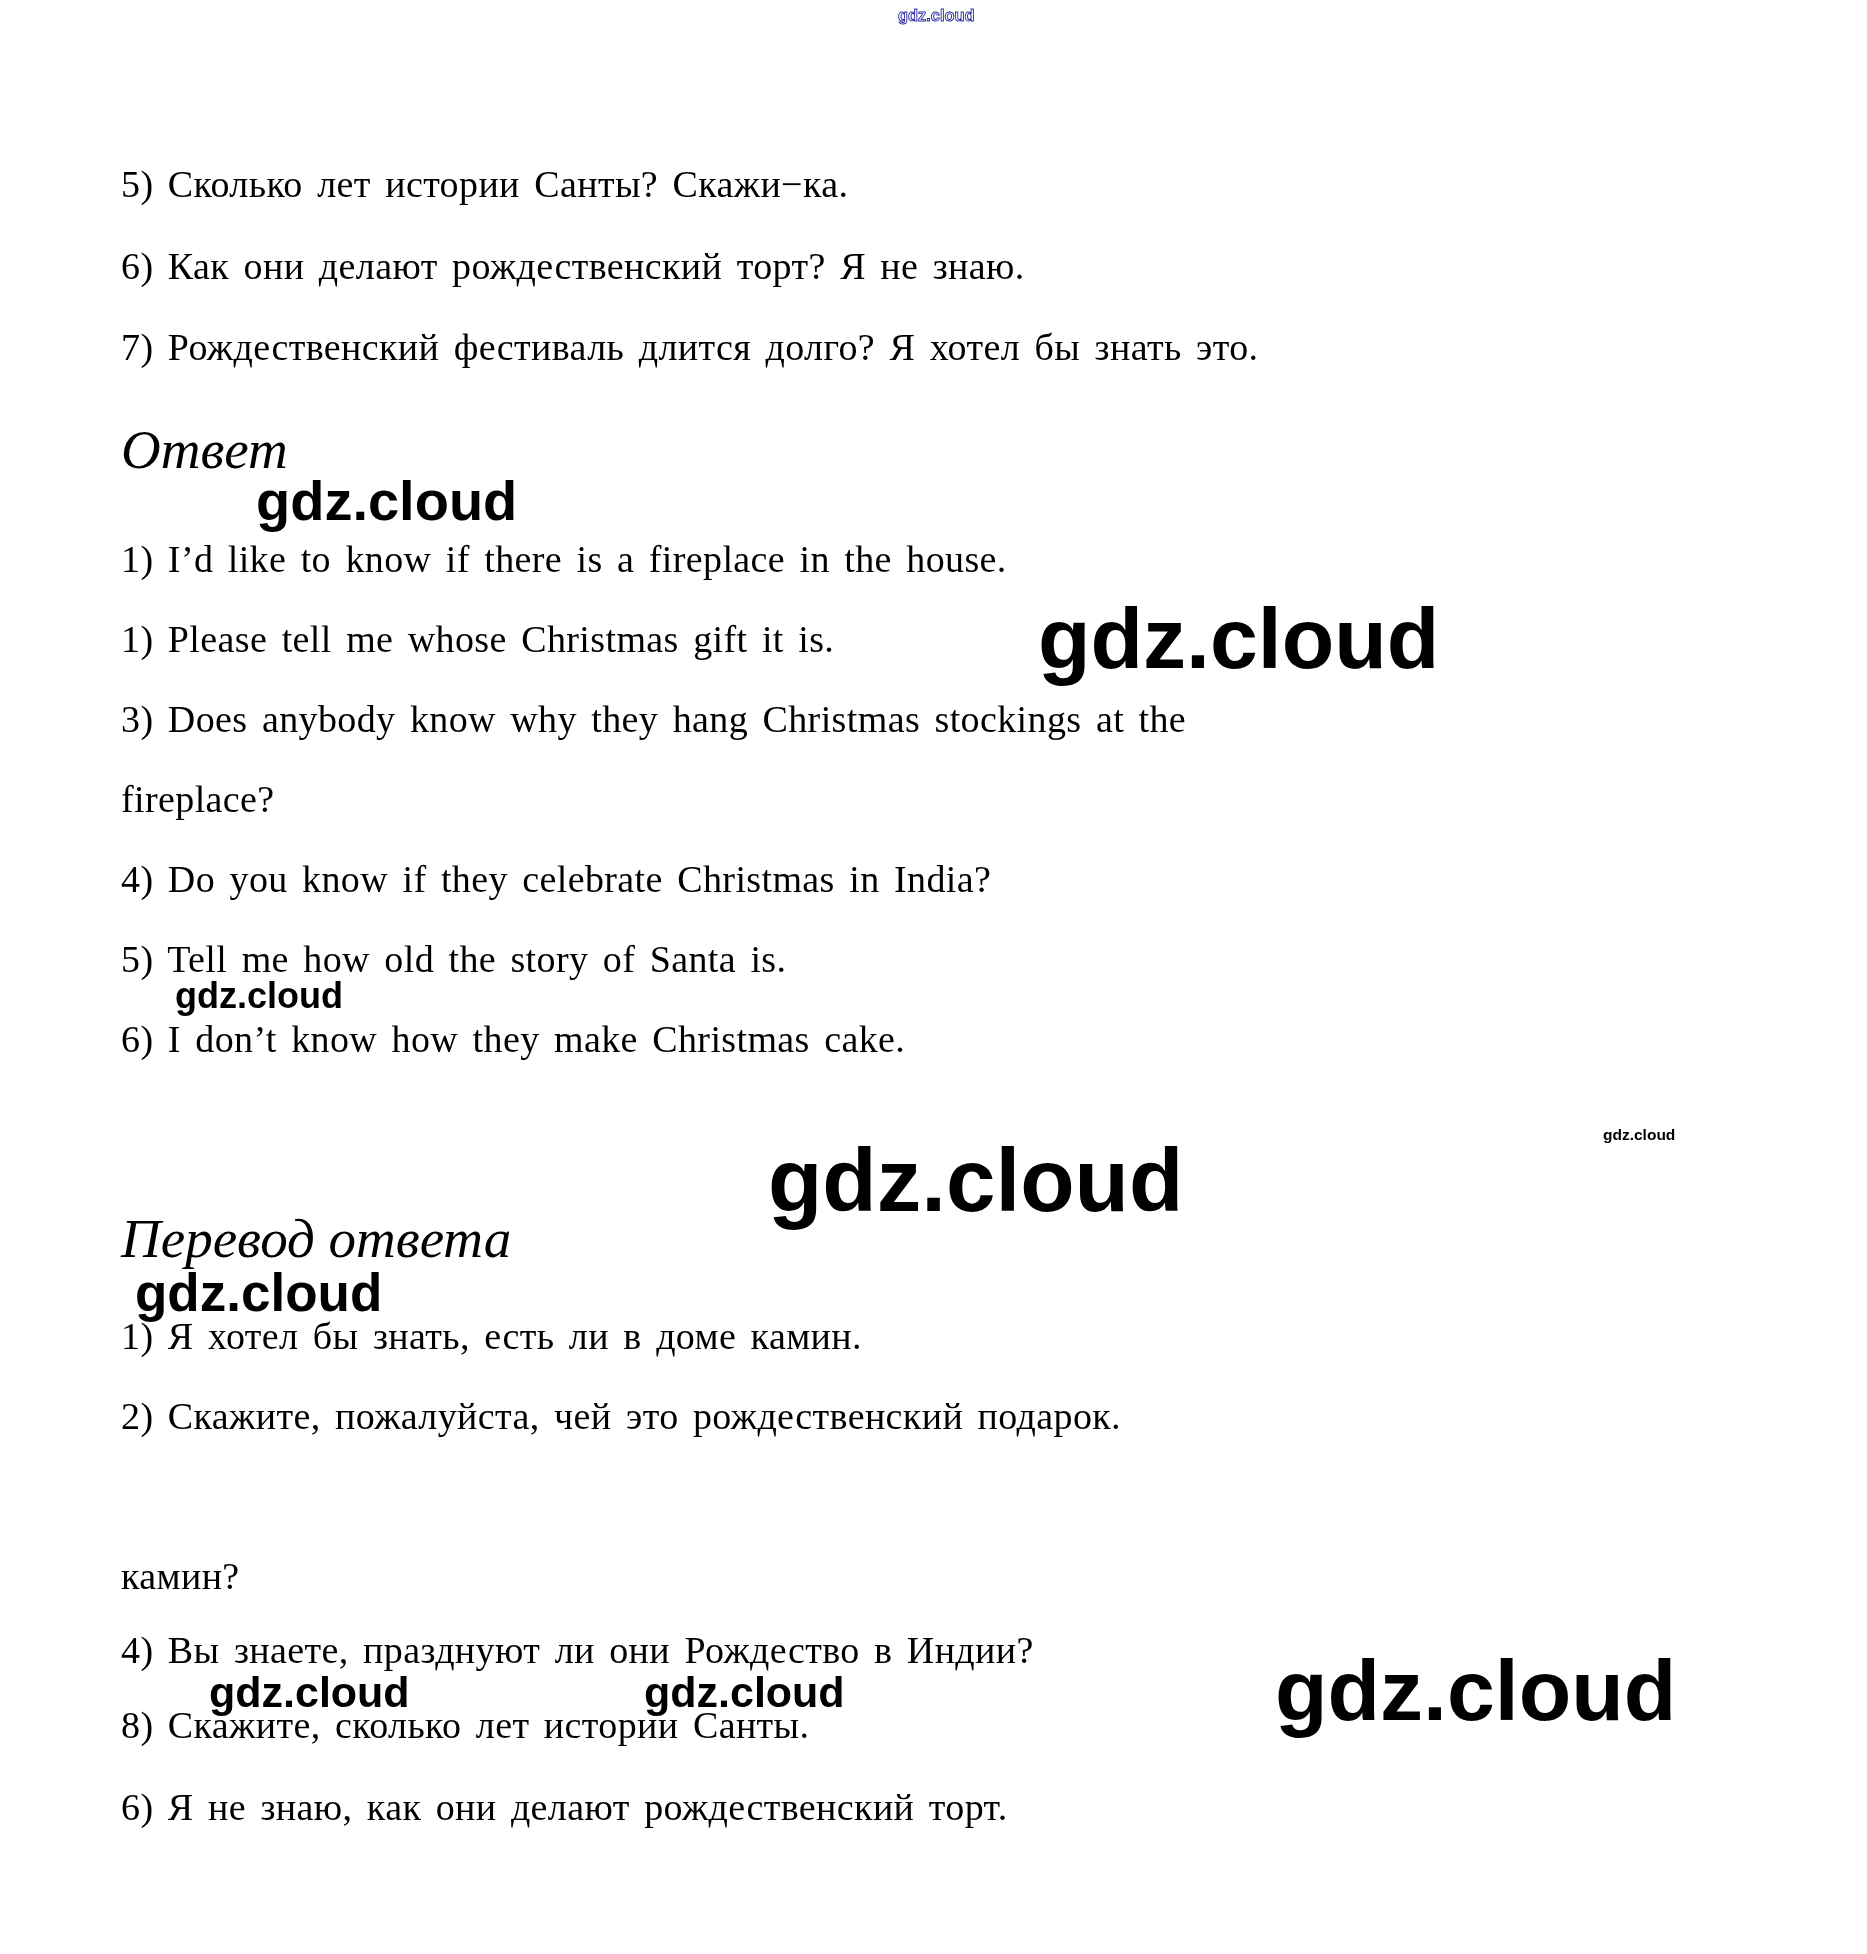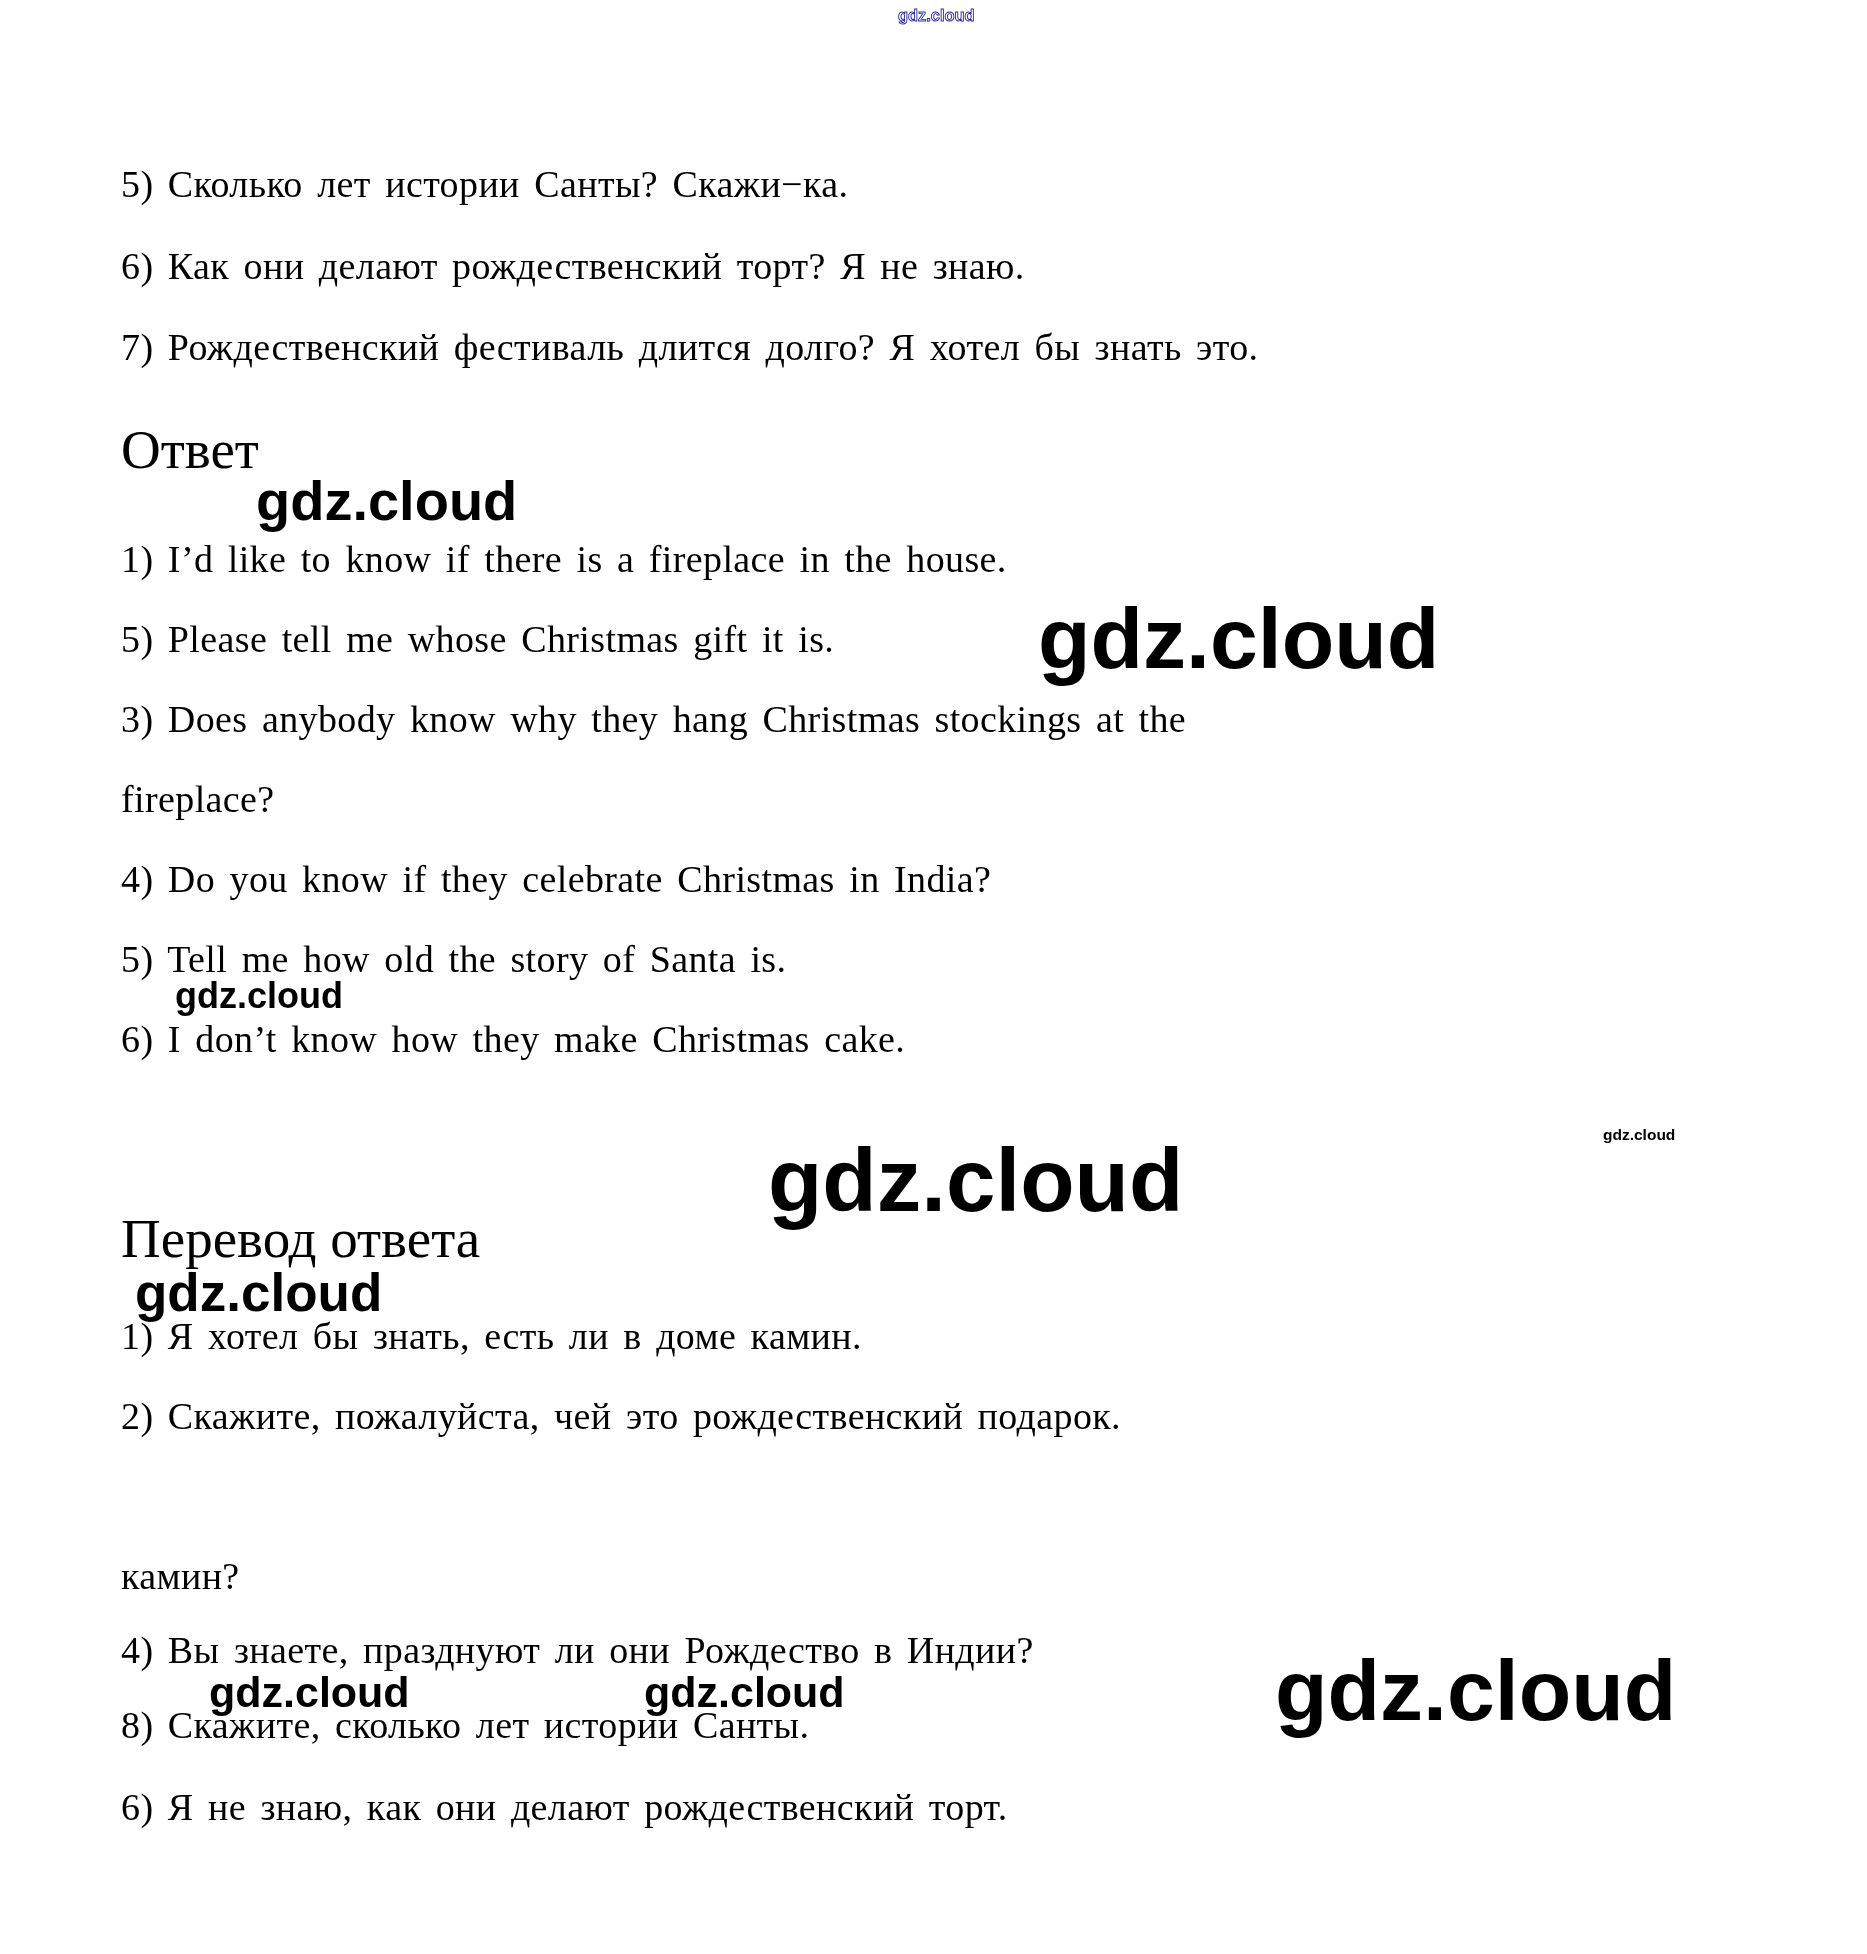--- a/index.html
+++ b/index.html
@@ -19,20 +19,21 @@
     line-height: 1.15;
     white-space: nowrap;
     letter-spacing: 0.01em;
     word-spacing: 0.12em;
     color: #000000;
   }
   .heading {
     position: absolute;
     left: 121px;
     font-size: 55px;
+    font-style: italic;
     line-height: 1.1;
     white-space: nowrap;
     color: #000000;
   }
   .wm {
     position: absolute;
     font-family: "Liberation Sans", sans-serif;
     font-weight: 700;
     line-height: 1;
     white-space: nowrap;
@@ -66,21 +67,21 @@
 
   <div class="line" style="top:163px;">5) Сколько лет истории Санты? Скажи−ка.</div>
   <div class="line" style="top:245px;">6) Как они делают рождественский торт? Я не знаю.</div>
   <div class="line" style="top:326px;">7) Рождественский фестиваль длится долго? Я хотел бы знать это.</div>
 
   <div class="heading" style="top:420px;">Ответ</div>
 
   <span class="wm wm-medium-1">gdz.cloud</span>
 
   <div class="line" style="top:538px;">1) I’d like to know if there is a fireplace in the house.</div>
-  <div class="line" style="top:618px;">5) Please tell me whose Christmas gift it is.</div>
+  <div class="line" style="top:618px;">1) Please tell me whose Christmas gift it is.</div>
   <span class="wm wm-big-1">gdz.cloud</span>
   <div class="line" style="top:698px;">3) Does anybody know why they hang Christmas stockings at the</div>
   <div class="line" style="top:778px;">fireplace?</div>
   <div class="line" style="top:858px;">4) Do you know if they celebrate Christmas in India?</div>
   <div class="line" style="top:938px;">5) Tell me how old the story of Santa is.</div>
   <span class="wm wm-small-1">gdz.cloud</span>
   <div class="line" style="top:1018px;">6) I don’t know how they make Christmas cake.</div>
 
   <span class="wm wm-tiny-r">gdz.cloud</span>
   <span class="wm wm-big-2">gdz.cloud</span>

